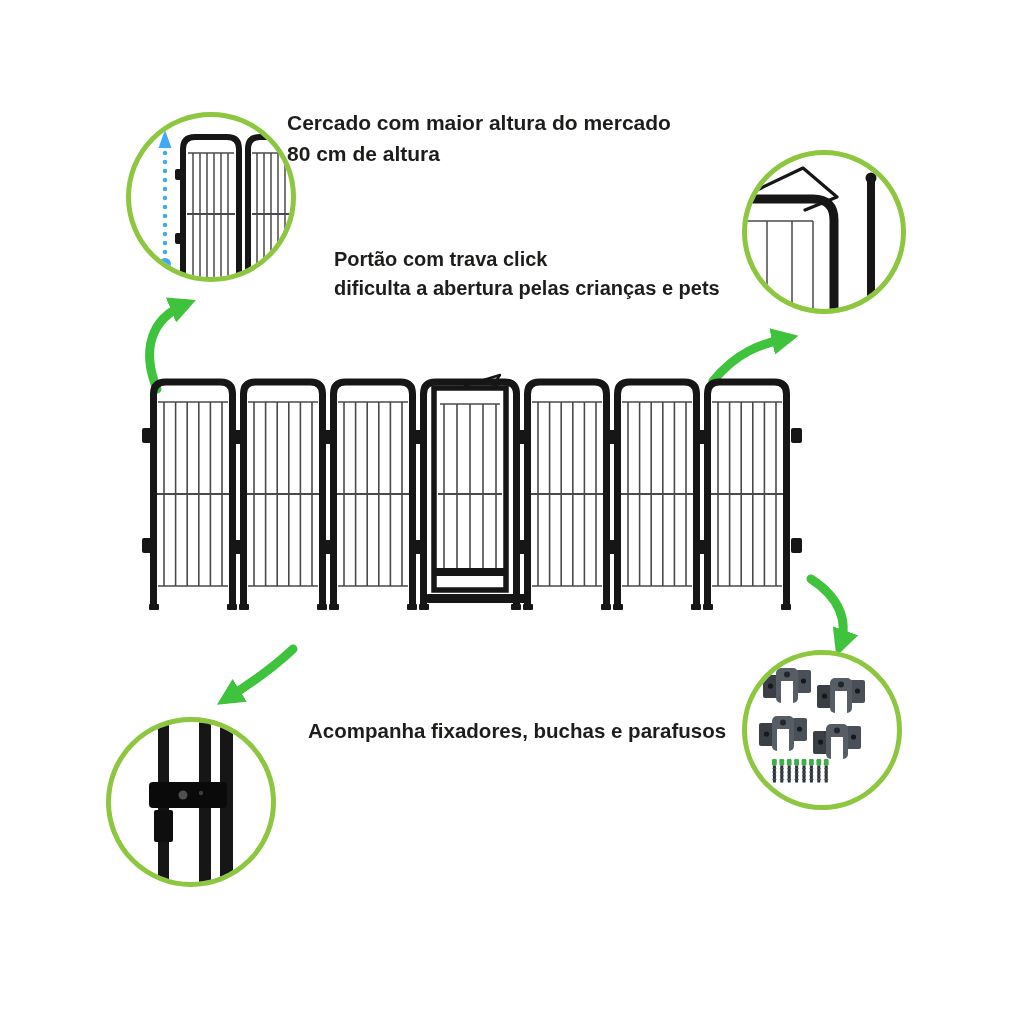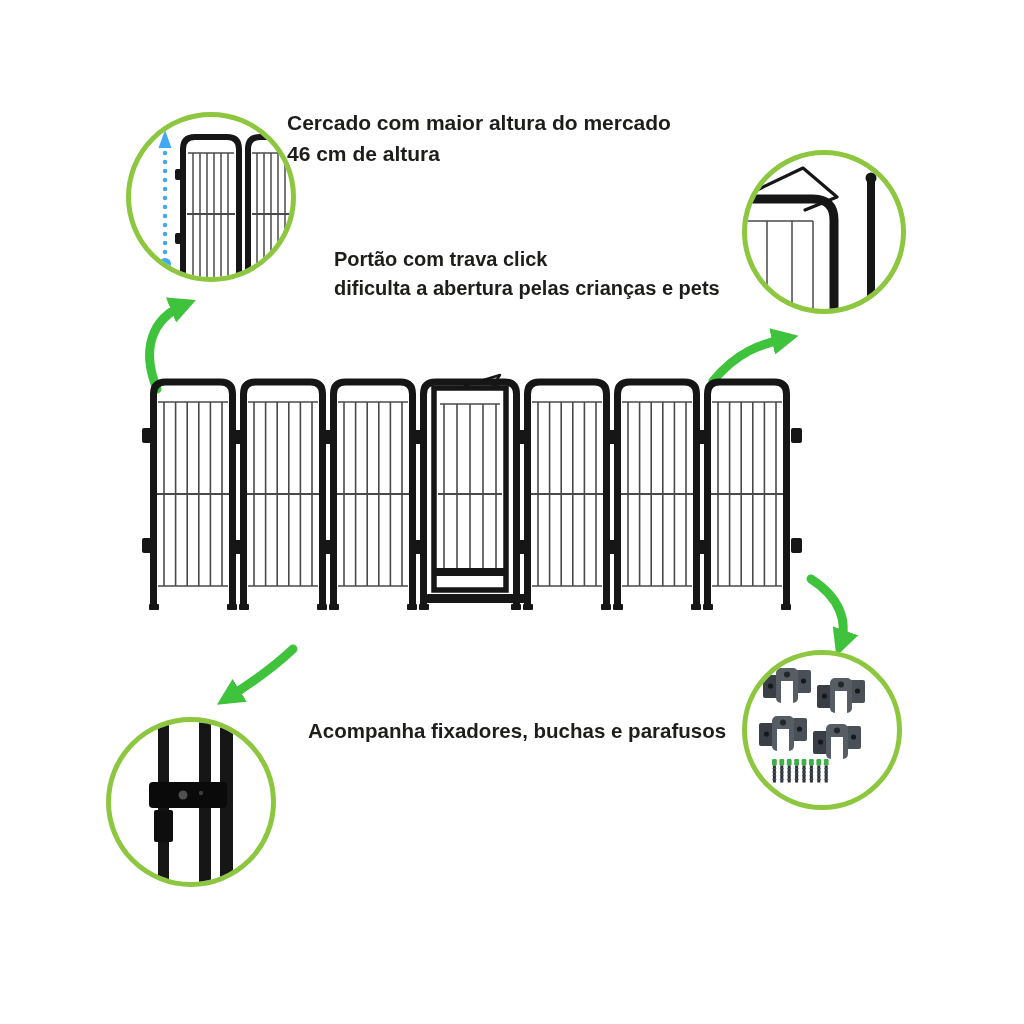--- a/index.html
+++ b/index.html
@@ -305,21 +305,21 @@
       <rect class="fd" x="553" y="60" width="14" height="14" rx="2"></rect>
       <rect class="fd" x="553" y="170" width="14" height="14" rx="2"></rect>
       <rect class="fd" x="0" y="58" width="11" height="15" rx="2"></rect>
       <rect class="fd" x="0" y="168" width="11" height="15" rx="2"></rect>
       <rect class="fd" x="649" y="58" width="11" height="15" rx="2"></rect>
       <rect class="fd" x="649" y="168" width="11" height="15" rx="2"></rect>
     </svg>
 
   <div class="txt t1">
     <div>Cercado com maior altura do mercado</div>
-    <div>46 cm de altura</div>
+    <div>80 cm de altura</div>
   </div>
 
   <div class="txt t3">
     <div>Acompanha fixadores, buchas e parafusos</div>
   </div>
 
   <div class="txt t2">
     <div>Portão com trava click</div>
     <div>dificulta a abertura pelas crianças e pets</div>
   </div>

